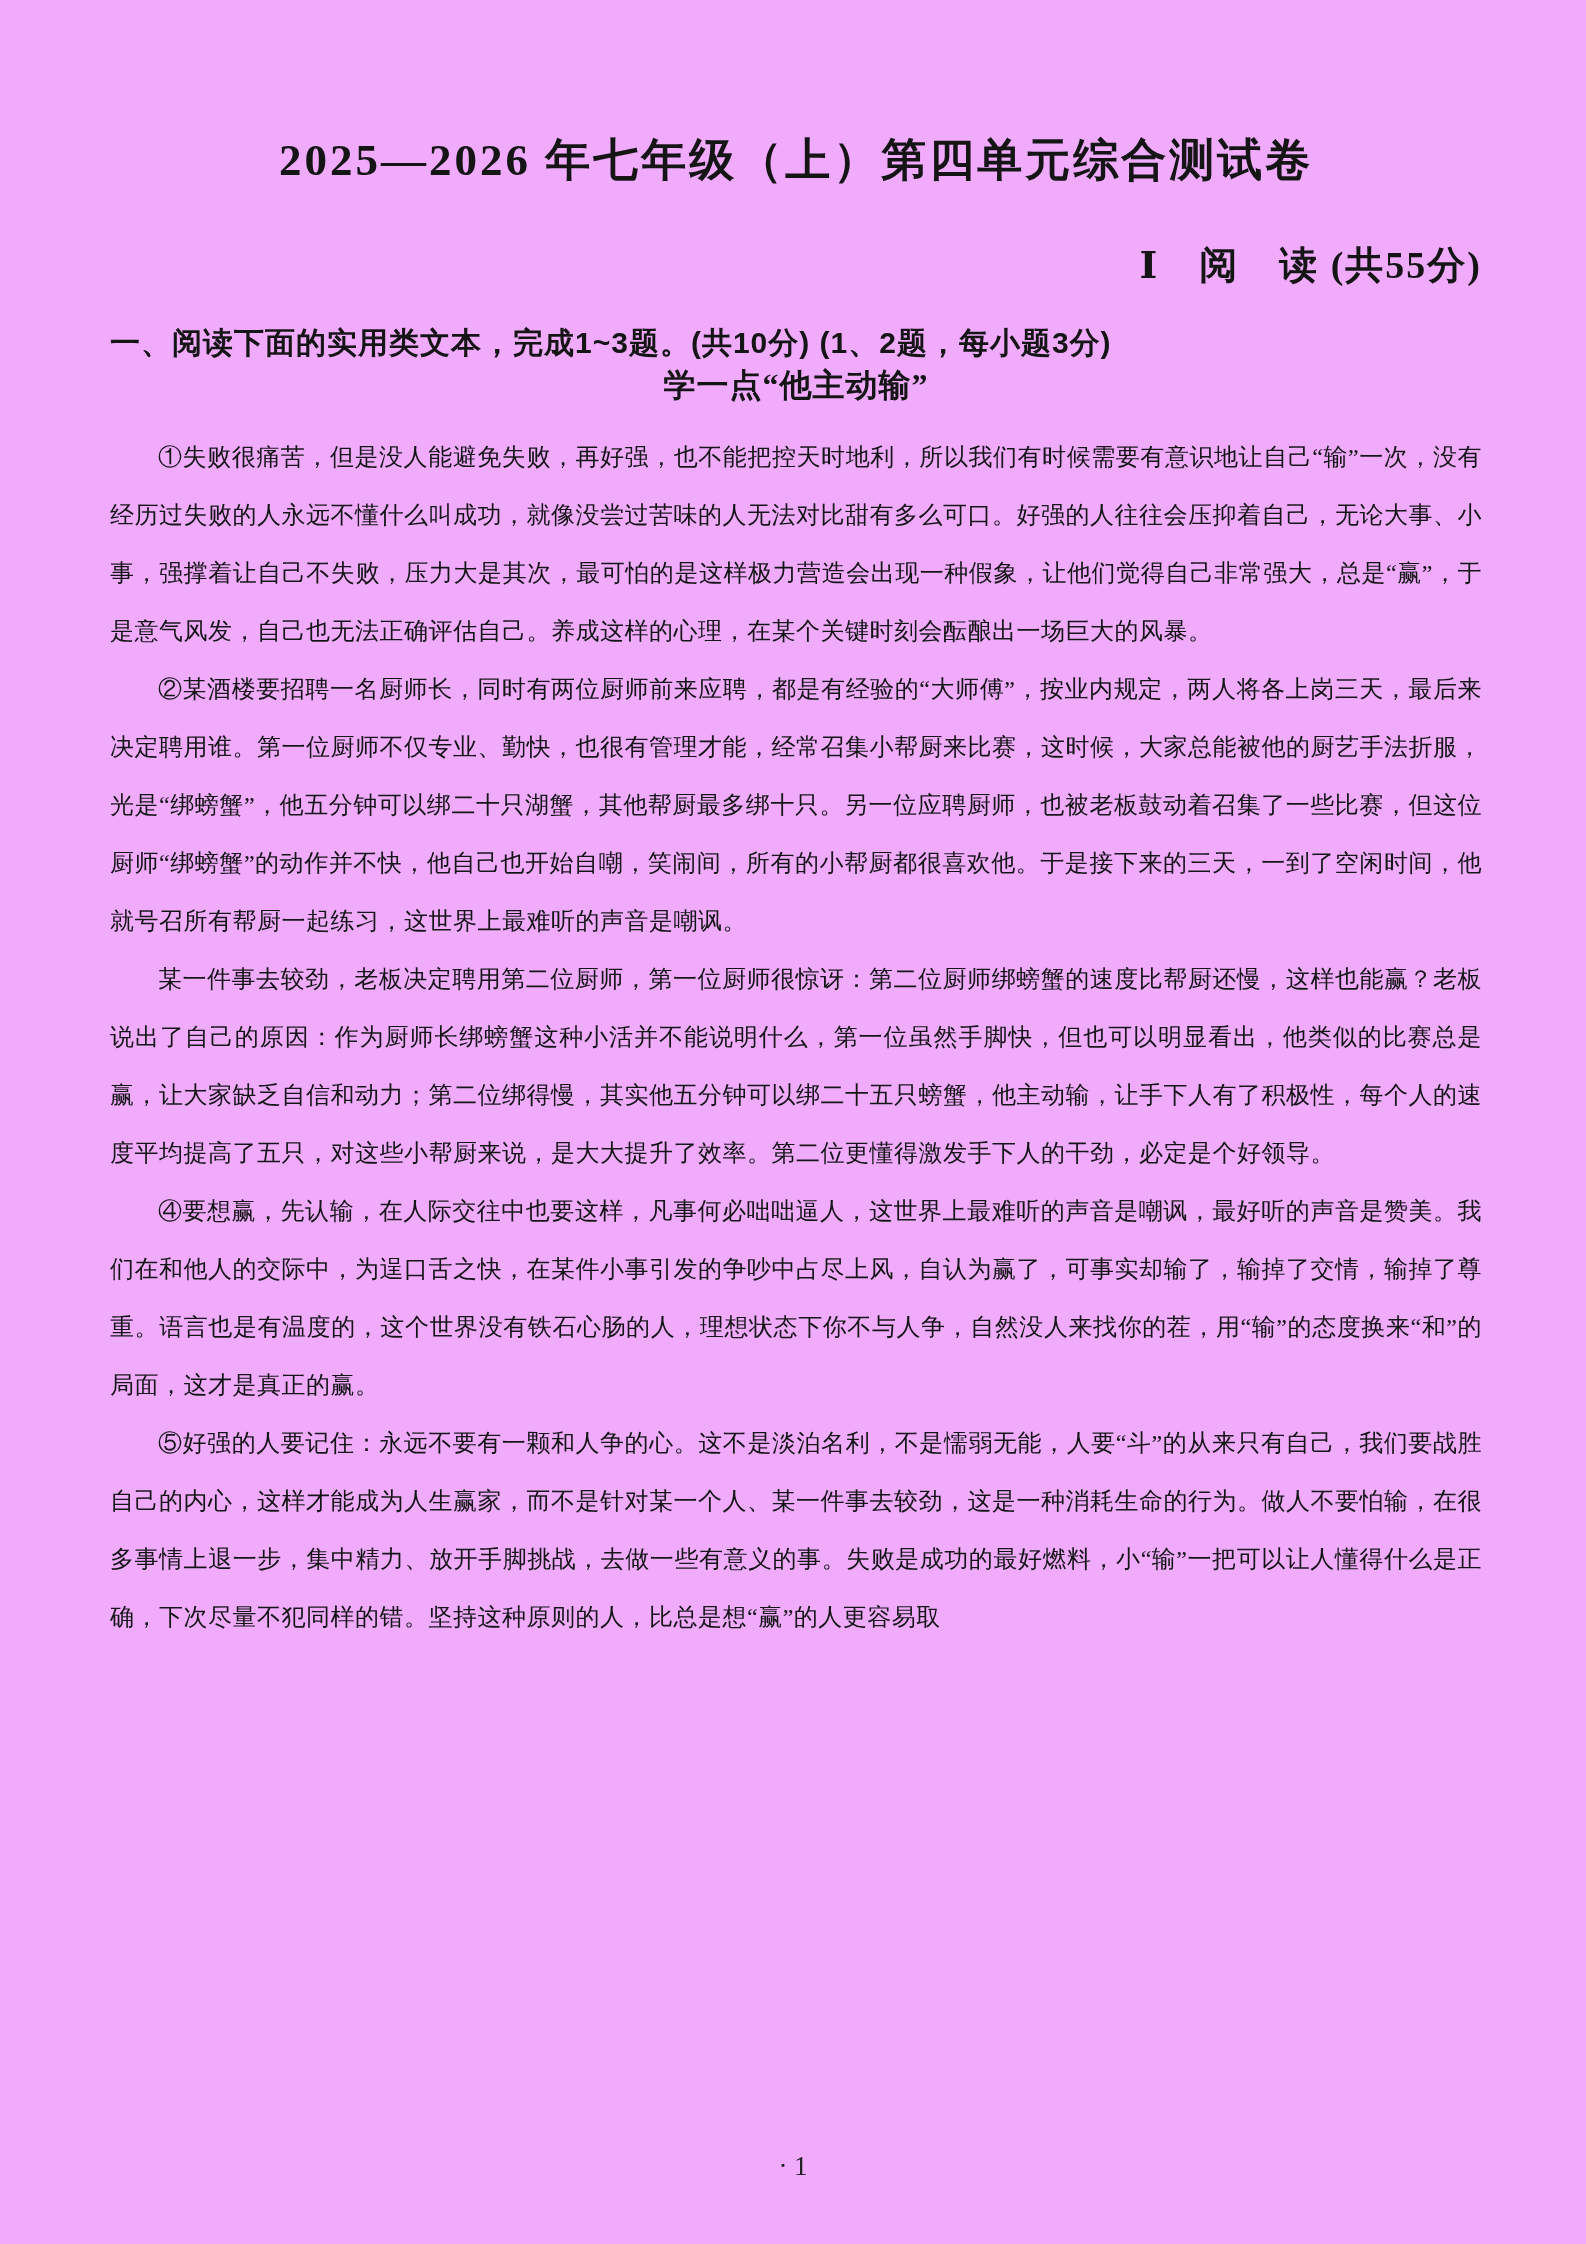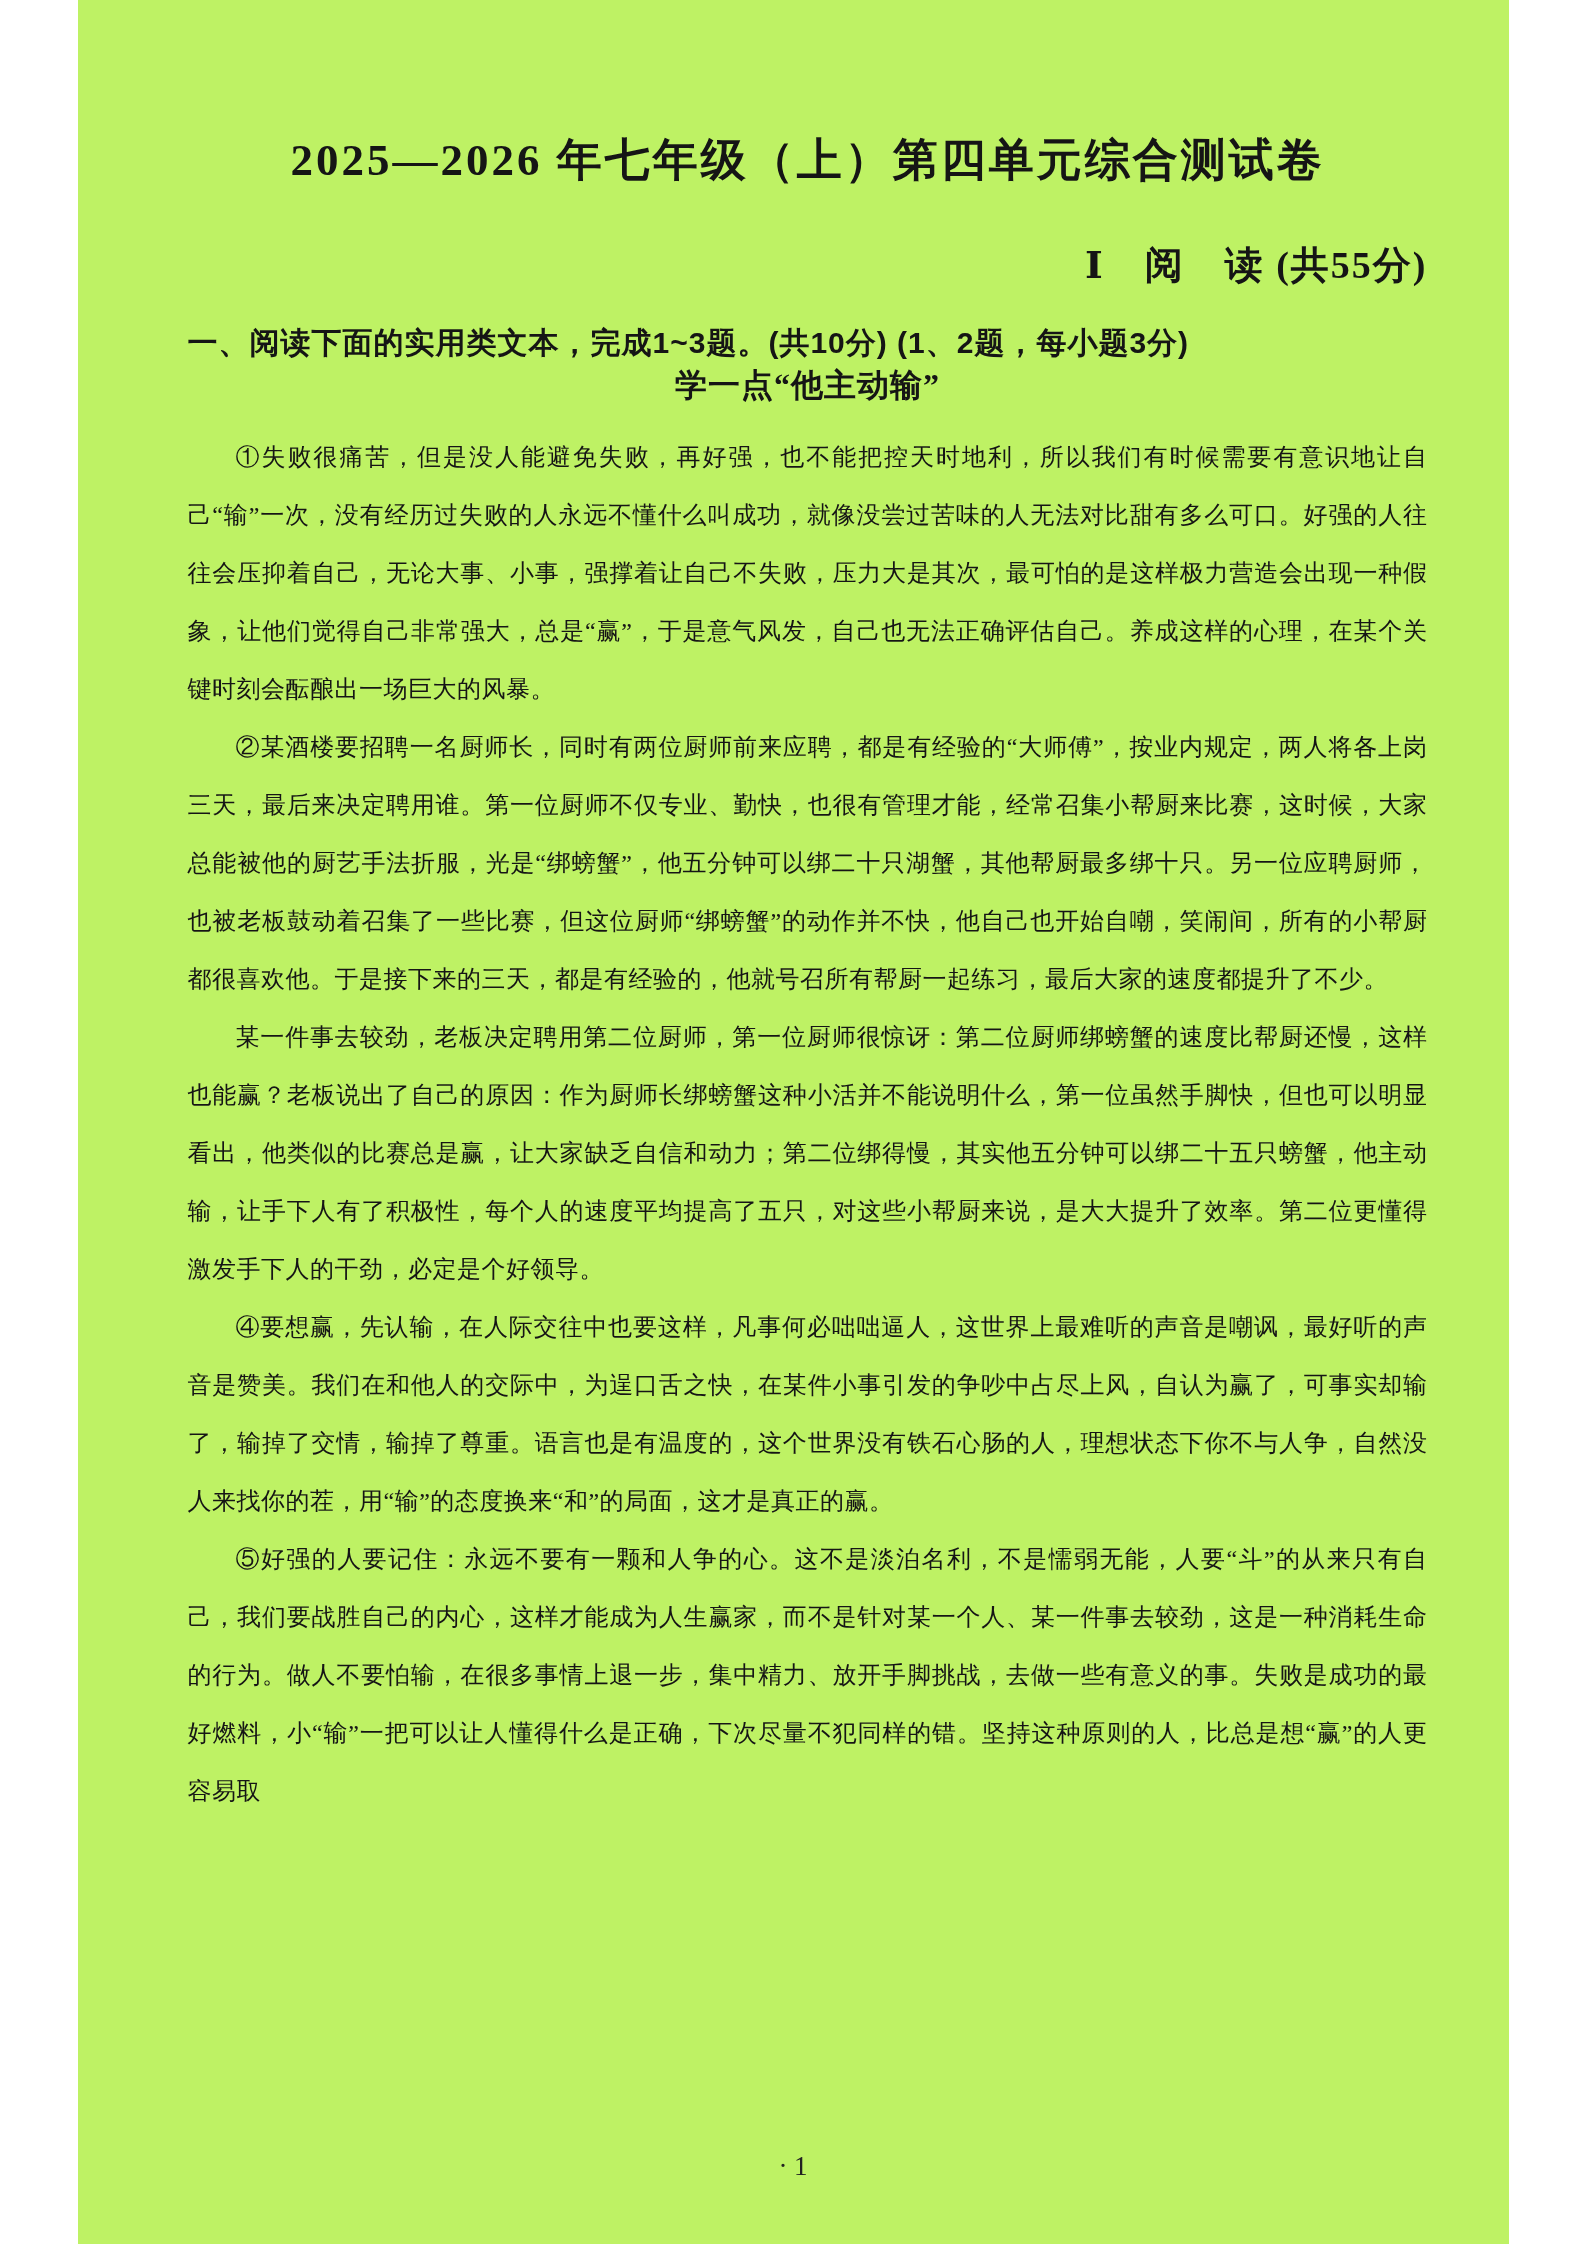--- a/index.html
+++ b/index.html
@@ -1,25 +1,25 @@
 <!DOCTYPE html>
 <html><head>
 <meta charset="utf-8">
 <style>
   * { margin: 0; padding: 0; box-sizing: border-box; }
   html, body { background: #ffffff; }
   .page {
-    width: 1431px;
+    width: 1586px;
     height: 2244px;
     margin: 0 auto;
-    background: #bef264;
+    background: #f0abfc;
     color: #151515;
     position: relative;
     font-family: "Liberation Serif", "DejaVu Serif", serif;
-    padding: 130px 81px 0 110px;
+    padding: 130px 104px 0 110px;
     overflow: hidden;
   }
   .paper-title {
     text-align: center;
     font-size: 45px;
     font-weight: bold;
     letter-spacing: 3px;
     margin-bottom: 50px;
     white-space: nowrap;
   }
@@ -69,21 +69,21 @@
   <h1 class="paper-title">2025—2026 年七年级（上）第四单元综合测试卷</h1>
 
   <h2 class="section-heading">Ⅰ　阅　读 (共55分)</h2>
 
   <div class="question-instruction">一、阅读下面的实用类文本，完成1~3题。(共10分) (1、2题，每小题3分)</div>
 
   <h3 class="article-title">学一点“他主动输”</h3>
 
   <div class="article">
     <p>①失败很痛苦，但是没人能避免失败，再好强，也不能把控天时地利，所以我们有时候需要有意识地让自己“输”一次，没有经历过失败的人永远不懂什么叫成功，就像没尝过苦味的人无法对比甜有多么可口。好强的人往往会压抑着自己，无论大事、小事，强撑着让自己不失败，压力大是其次，最可怕的是这样极力营造会出现一种假象，让他们觉得自己非常强大，总是“赢”，于是意气风发，自己也无法正确评估自己。养成这样的心理，在某个关键时刻会酝酿出一场巨大的风暴。</p>
-    <p>②某酒楼要招聘一名厨师长，同时有两位厨师前来应聘，都是有经验的“大师傅”，按业内规定，两人将各上岗三天，最后来决定聘用谁。第一位厨师不仅专业、勤快，也很有管理才能，经常召集小帮厨来比赛，这时候，大家总能被他的厨艺手法折服，光是“绑螃蟹”，他五分钟可以绑二十只湖蟹，其他帮厨最多绑十只。另一位应聘厨师，也被老板鼓动着召集了一些比赛，但这位厨师“绑螃蟹”的动作并不快，他自己也开始自嘲，笑闹间，所有的小帮厨都很喜欢他。于是接下来的三天，都是有经验的，他就号召所有帮厨一起练习，最后大家的速度都提升了不少。</p>
+    <p>②某酒楼要招聘一名厨师长，同时有两位厨师前来应聘，都是有经验的“大师傅”，按业内规定，两人将各上岗三天，最后来决定聘用谁。第一位厨师不仅专业、勤快，也很有管理才能，经常召集小帮厨来比赛，这时候，大家总能被他的厨艺手法折服，光是“绑螃蟹”，他五分钟可以绑二十只湖蟹，其他帮厨最多绑十只。另一位应聘厨师，也被老板鼓动着召集了一些比赛，但这位厨师“绑螃蟹”的动作并不快，他自己也开始自嘲，笑闹间，所有的小帮厨都很喜欢他。于是接下来的三天，一到了空闲时间，他就号召所有帮厨一起练习，这世界上最难听的声音是嘲讽。</p>
     <p>某一件事去较劲，老板决定聘用第二位厨师，第一位厨师很惊讶：第二位厨师绑螃蟹的速度比帮厨还慢，这样也能赢？老板说出了自己的原因：作为厨师长绑螃蟹这种小活并不能说明什么，第一位虽然手脚快，但也可以明显看出，他类似的比赛总是赢，让大家缺乏自信和动力；第二位绑得慢，其实他五分钟可以绑二十五只螃蟹，他主动输，让手下人有了积极性，每个人的速度平均提高了五只，对这些小帮厨来说，是大大提升了效率。第二位更懂得激发手下人的干劲，必定是个好领导。</p>
     <p>④要想赢，先认输，在人际交往中也要这样，凡事何必咄咄逼人，这世界上最难听的声音是嘲讽，最好听的声音是赞美。我们在和他人的交际中，为逞口舌之快，在某件小事引发的争吵中占尽上风，自认为赢了，可事实却输了，输掉了交情，输掉了尊重。语言也是有温度的，这个世界没有铁石心肠的人，理想状态下你不与人争，自然没人来找你的茬，用“输”的态度换来“和”的局面，这才是真正的赢。</p>
     <p>⑤好强的人要记住：永远不要有一颗和人争的心。这不是淡泊名利，不是懦弱无能，人要“斗”的从来只有自己，我们要战胜自己的内心，这样才能成为人生赢家，而不是针对某一个人、某一件事去较劲，这是一种消耗生命的行为。做人不要怕输，在很多事情上退一步，集中精力、放开手脚挑战，去做一些有意义的事。失败是成功的最好燃料，小“输”一把可以让人懂得什么是正确，下次尽量不犯同样的错。坚持这种原则的人，比总是想“赢”的人更容易取</p>
   </div>
 
   <div class="page-number">· 1</div>
 
 </div>
 
 </body></html>

